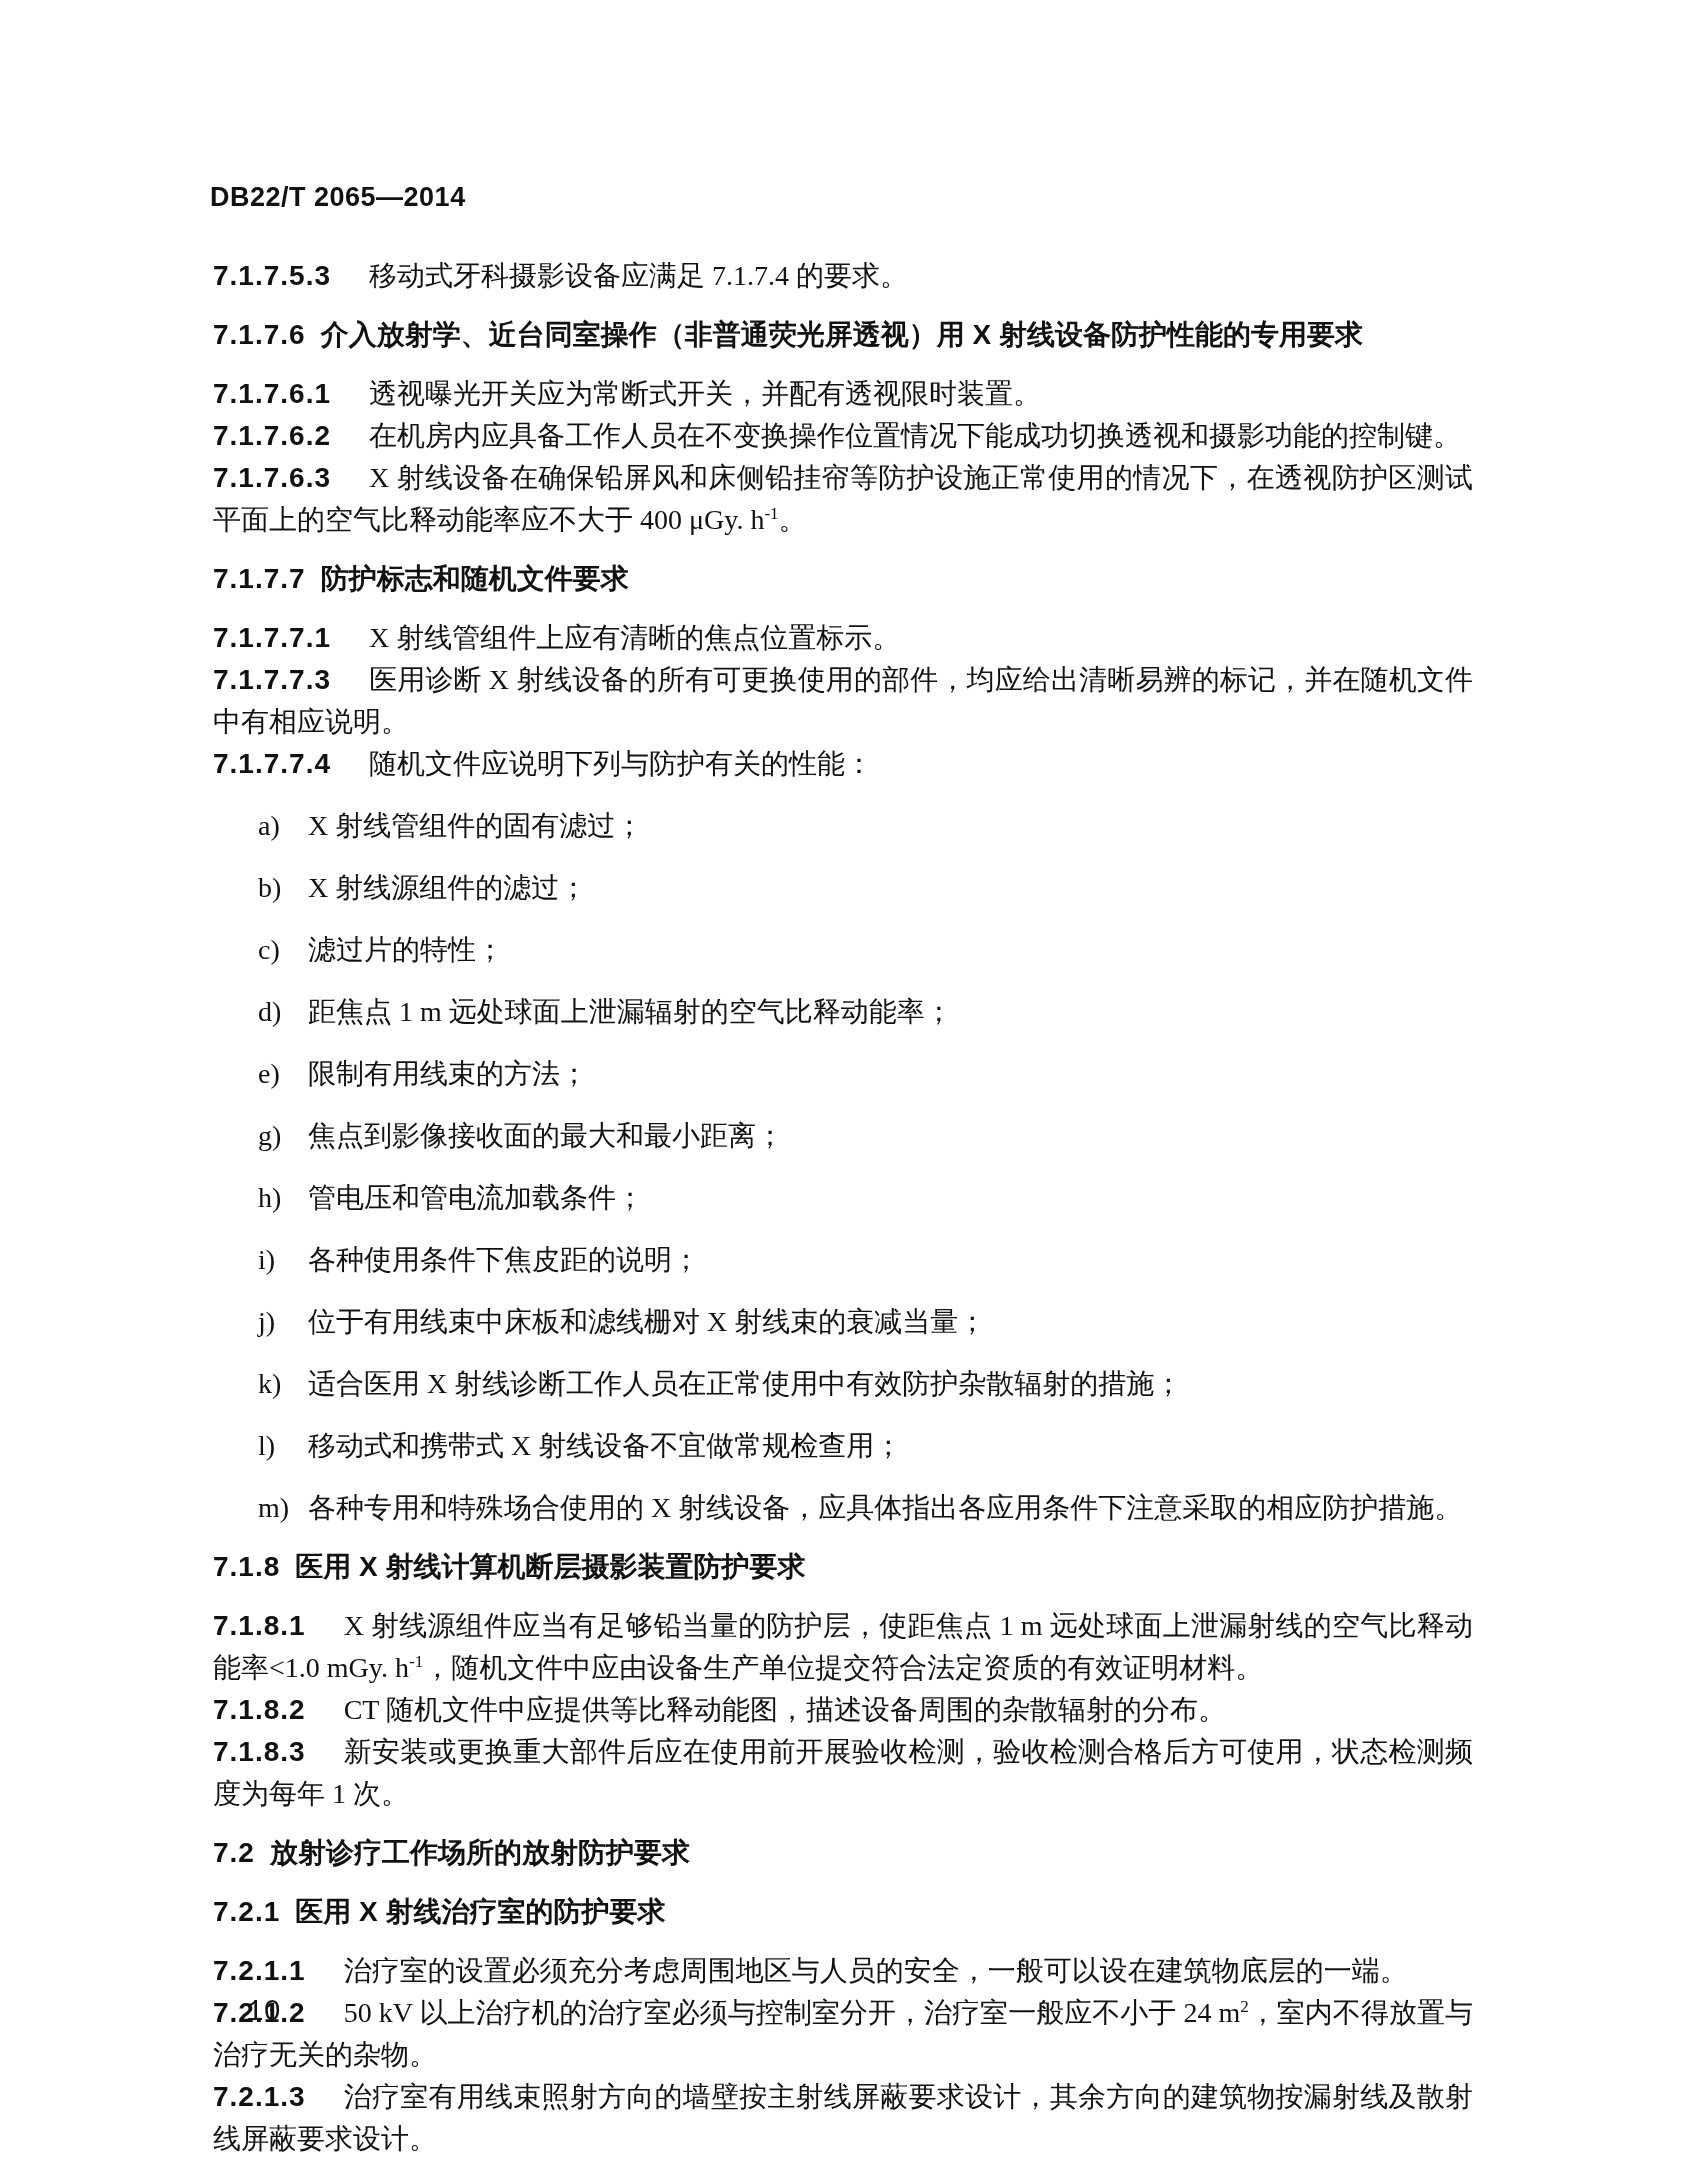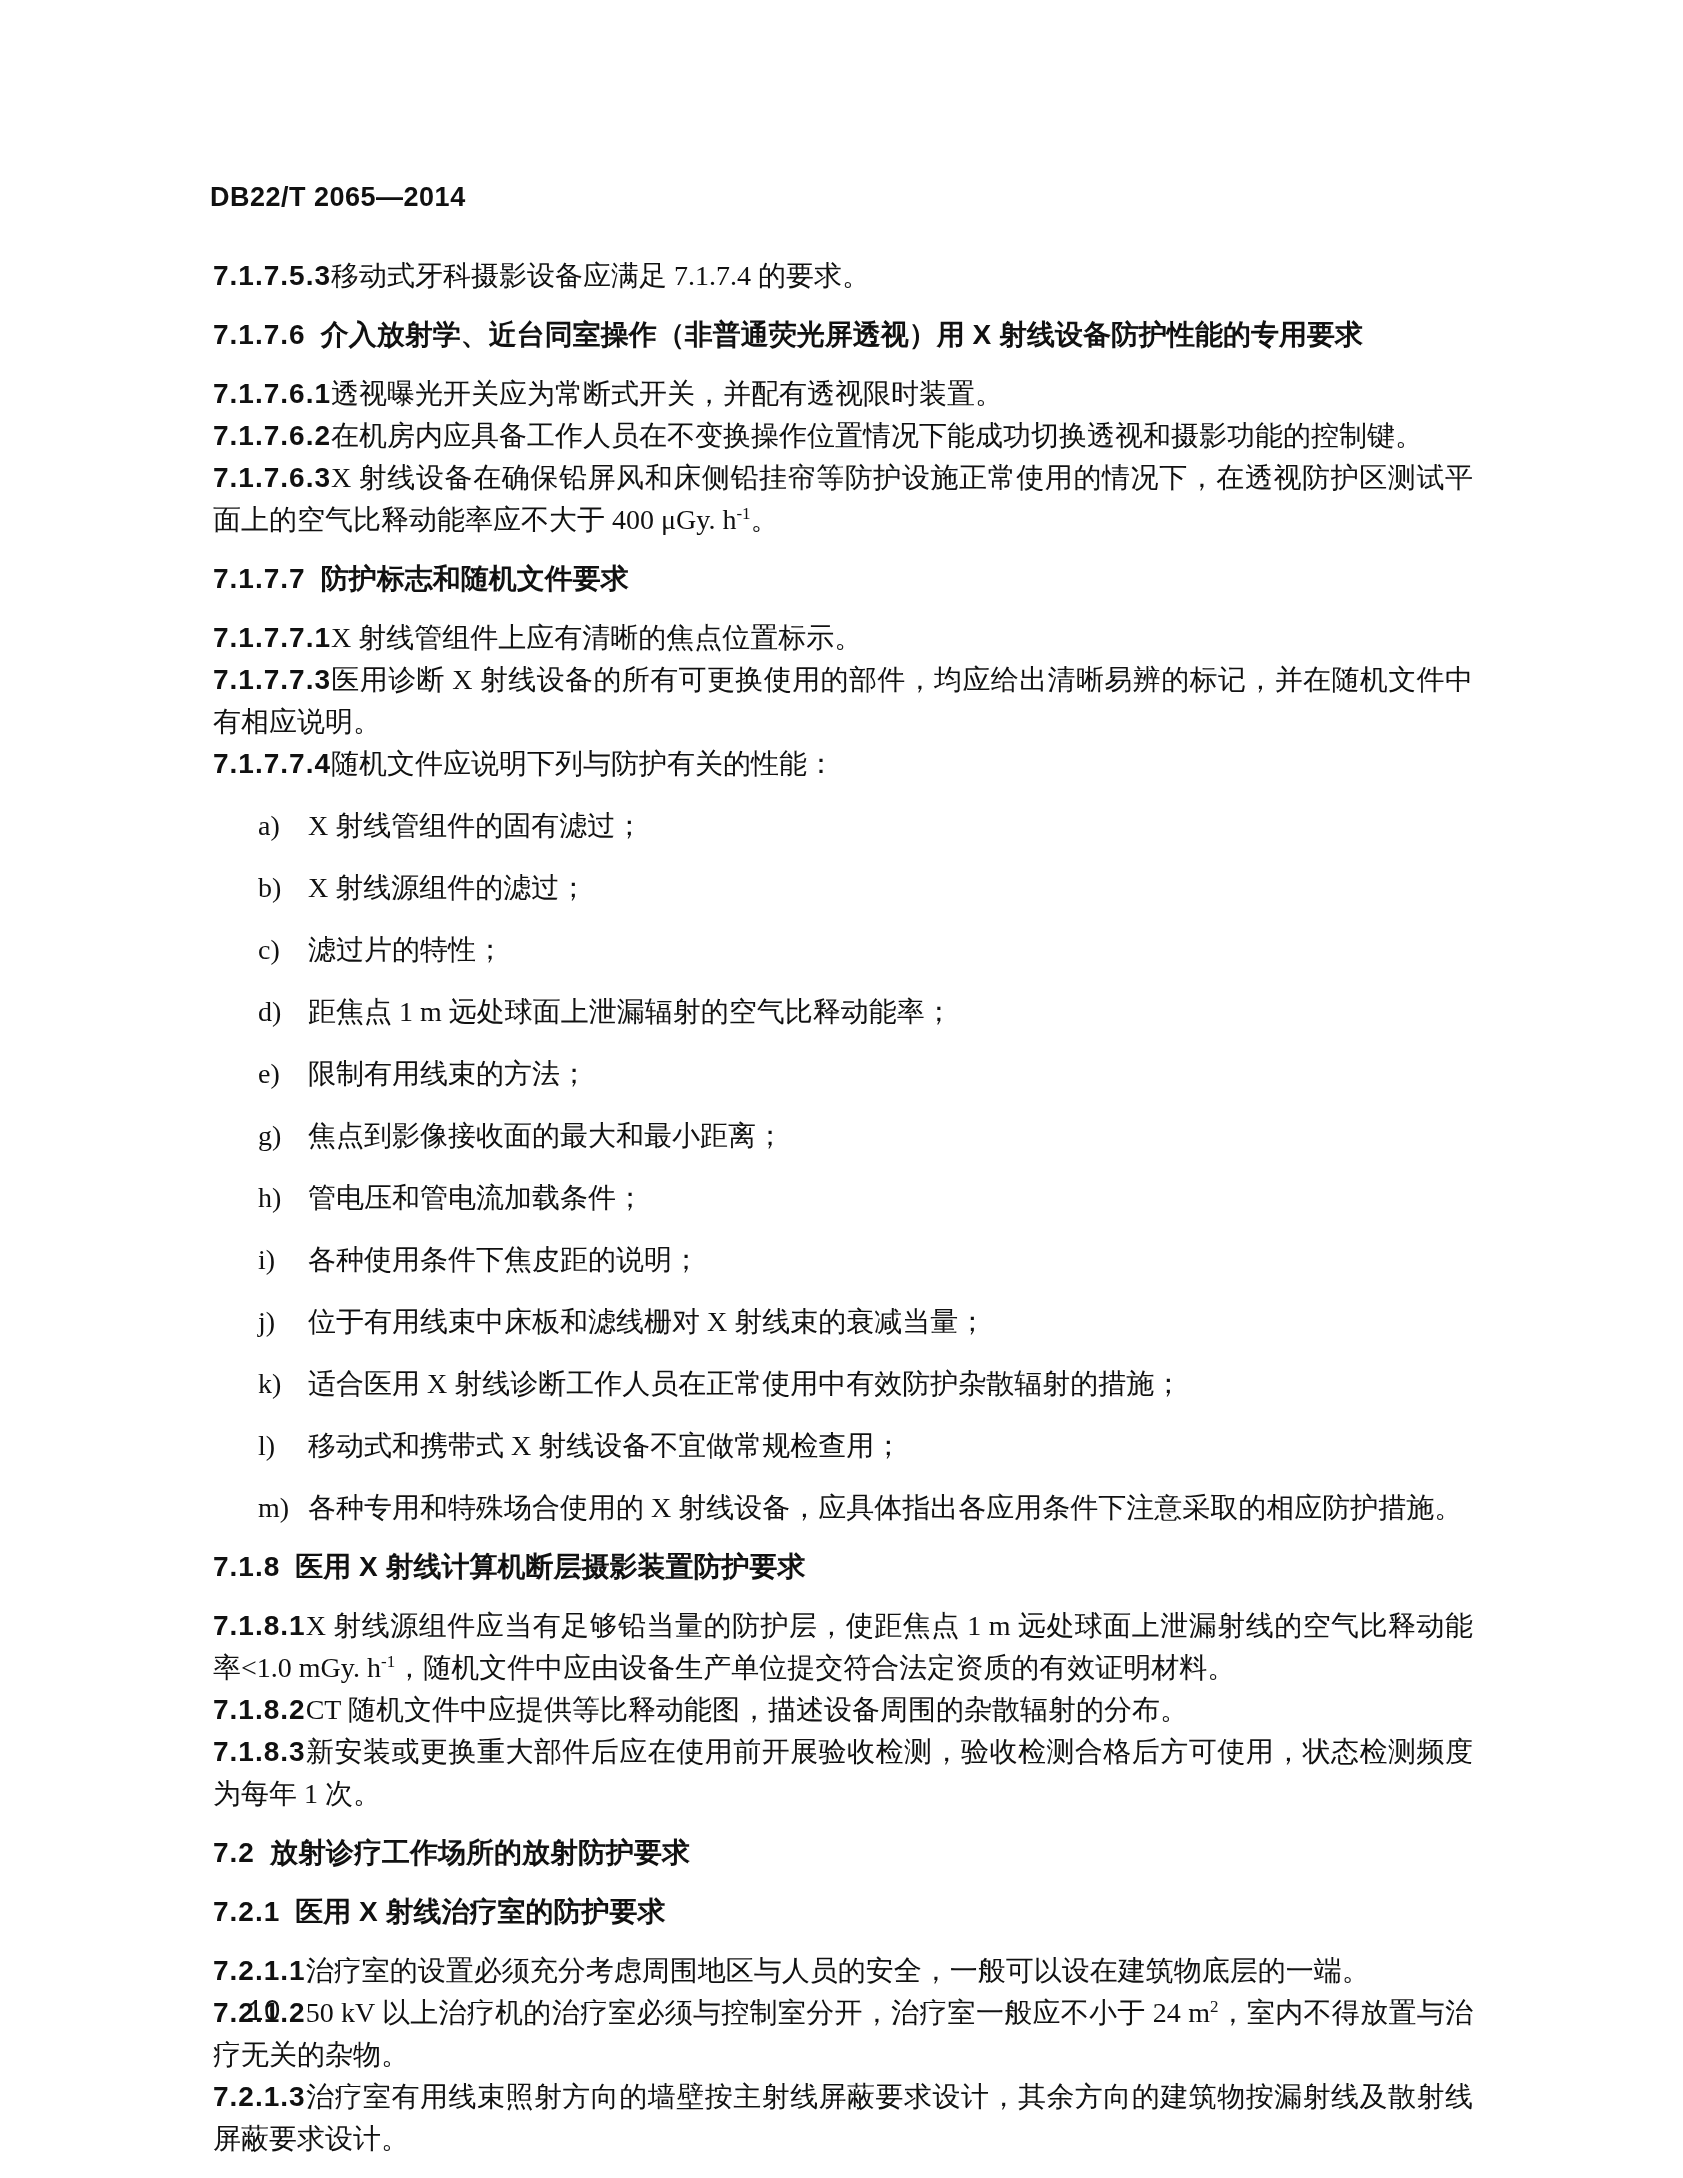--- a/index.html
+++ b/index.html
@@ -34,20 +34,21 @@
   .content p { margin: 0; }
   p.heading {
     margin: 17px 0;
     font-family: "Liberation Sans", "DejaVu Sans", sans-serif;
     font-weight: 700;
     text-align: left;
   }
   .num {
     font-family: "Liberation Sans", "DejaVu Sans", sans-serif;
     font-weight: 700;
+    margin-right: 38px;
     letter-spacing: 1px;
   }
   p.heading .num { margin-right: 15px; }
   p.list { padding-left: 45px; margin-top: 20px; }
   p.list .label { display: inline-block; width: 50px; }
   sup.sp {
     font-size: 17px;
     line-height: 0;
     vertical-align: 10px;
     letter-spacing: 0;

